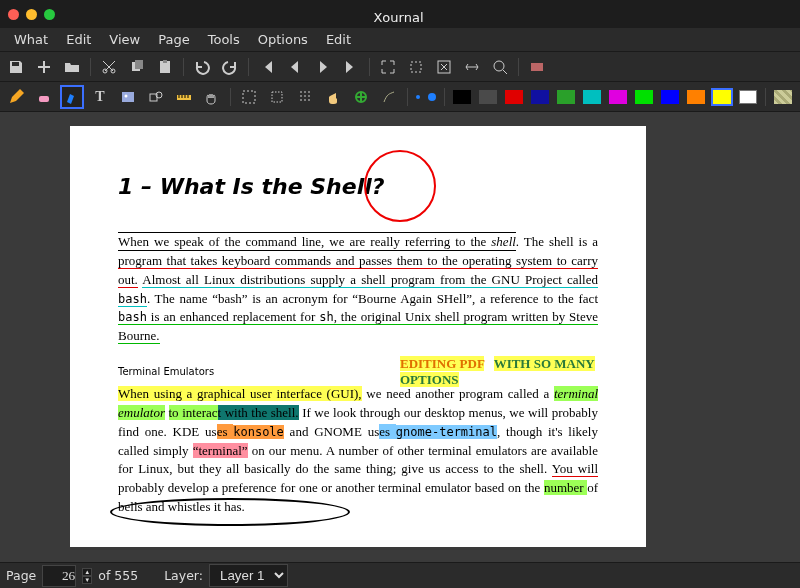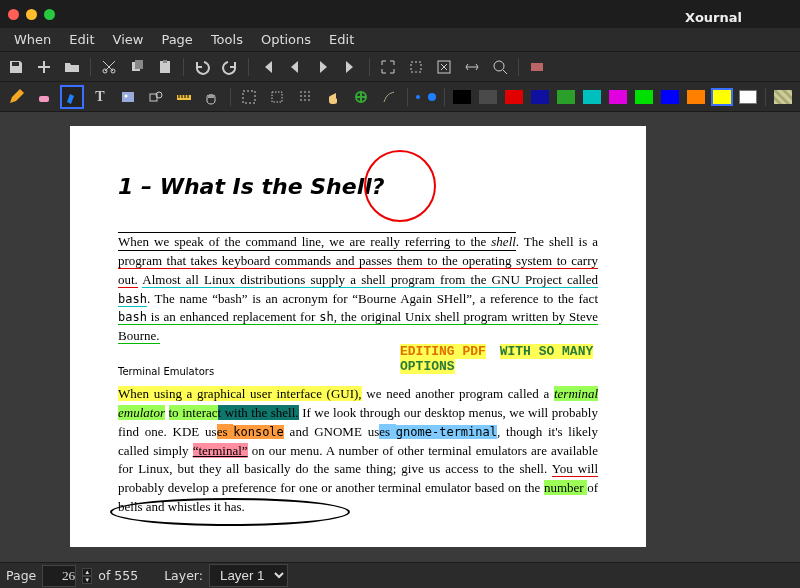--- a/index.html
+++ b/index.html
@@ -13,21 +13,21 @@
     display: flex; flex-direction: column;
   }
   
   .titlebar {
     height: 28px; background: #1d1d1d;
     display:flex; align-items:center; padding:0 8px;
   }
   .traffic { display:flex; gap:7px; }
   .dot { width:11px; height:11px; border-radius:50%; }
   .dot.red{background:#ff5f56}.dot.yel{background:#ffbd2e}.dot.grn{background:#27c93f}
-  .tb-title { flex:1; text-align:right; font-size:13px; color:#eee; font-weight:700;margin-top:7px; }
+  .tb-title { flex:1; text-align:center; font-size:13px; color:#eee; font-weight:400;margin-top:7px; }
   
   .menubar {
     height:24px; background:#2b2b2b; display:flex; align-items:center;
     padding:0 6px; gap:2px; border-bottom:1px solid #1a1a1a;
   }
   .menubar span { padding:3px 8px; cursor:default; font-size:13px; }
   
   .toolbar {
     height:30px; background:#2b2b2b; display:flex; align-items:center;
     padding:0 6px; gap:8px; border-bottom:1px solid #1a1a1a;
@@ -55,34 +55,34 @@
     position:relative;
   }
   .page h1 { font-size:22px; font-weight:700; font-style:italic; font-family:"DejaVu Sans",Arial,sans-serif; margin-bottom:34px; margin-top:14px;}
   .page h2 { font-size:10px; font-weight:400; font-family:"DejaVu Sans",Arial,sans-serif; margin:20px 0 8px 0;}
   .page p { font-size:13px; line-height:1.45; text-align:justify; }
   .mono { font-family:"DejaVu Sans Mono","Courier New",monospace; font-size:12px;}
   .hl-yellow { background:#ffff55; }
   .hl-lime { background:#9cff57; }
   .hl-green { background:#0f766e; }
   .hl-blue { background:#7ecaff; }
-  .hl-pink { background:#ff8fa0;text-decoration:underline; }
+  .hl-pink { background:#ff8fa0; }
   .hl-orange { background:#ff9a3d; }
   .ul-red { border-bottom:1.5px solid #e00000; }
   .ul-cyan { border-bottom:1.5px solid #00c0c0; }
   .ul-green { border-bottom:1.5px solid #00b800; }
   .dbl-black { border-top:1px solid #000; border-bottom:1px solid #000; padding:1px 0;}
   
   .circle-red {
     position:absolute; border:2px solid #e00; border-radius:50%;
     width:72px; height:72px; left:294px; top:24px;
   }
   .editing-label{
-    position:absolute; left:330px; top:218px;
-    font-family:Liberation Mono, monospace; font-weight:600; font-size:13px;
+    position:absolute; left:330px; top:230px;
+    font-family:Liberation Serif, serif; font-weight:600; font-size:13px;
     color:#e07000;
   }
   .h2-ellipse{
     position:absolute; border:2px solid #000; border-radius:50%/50%;
     width:240px; height:28px; left:40px; top:372px;
   }
   .canvas-wrap::-webkit-scrollbar{width:14px;background:#2b2b2b}
   .canvas-wrap::-webkit-scrollbar-thumb{background:#555;border-radius:3px}
   
   .statusbar {
@@ -106,21 +106,21 @@
   <div class="traffic">
     <div class="dot red"></div>
     <div class="dot yel"></div>
     <div class="dot grn"></div>
   </div>
   <div class="tb-title">Xournal</div>
   <div style="width:50px"></div>
 </div>
 
 <div class="menubar">
-  <span>When</span>
+  <span>What</span>
   <span>Edit</span>
   <span>View</span>
   <span>Page</span>
   <span>Tools</span>
   <span>Options</span>
   <span>Edit</span>
 </div>
 
 <div class="toolbar">
   <div class="tbtn">

